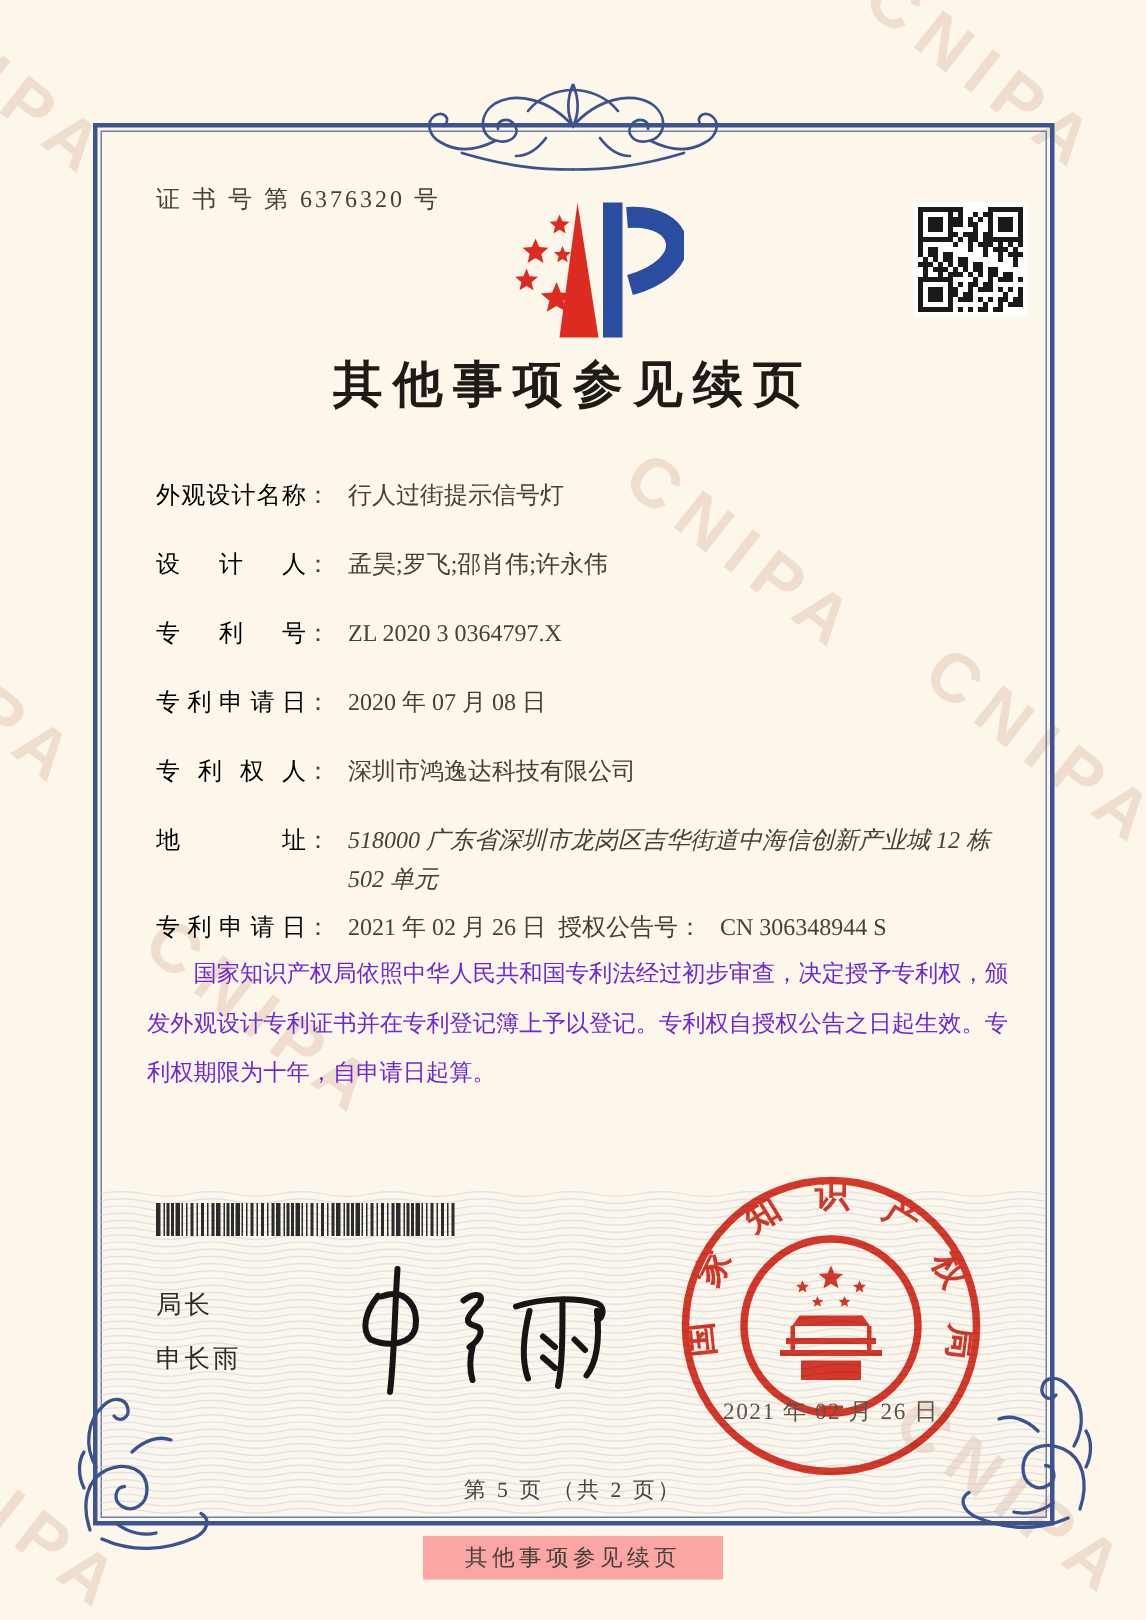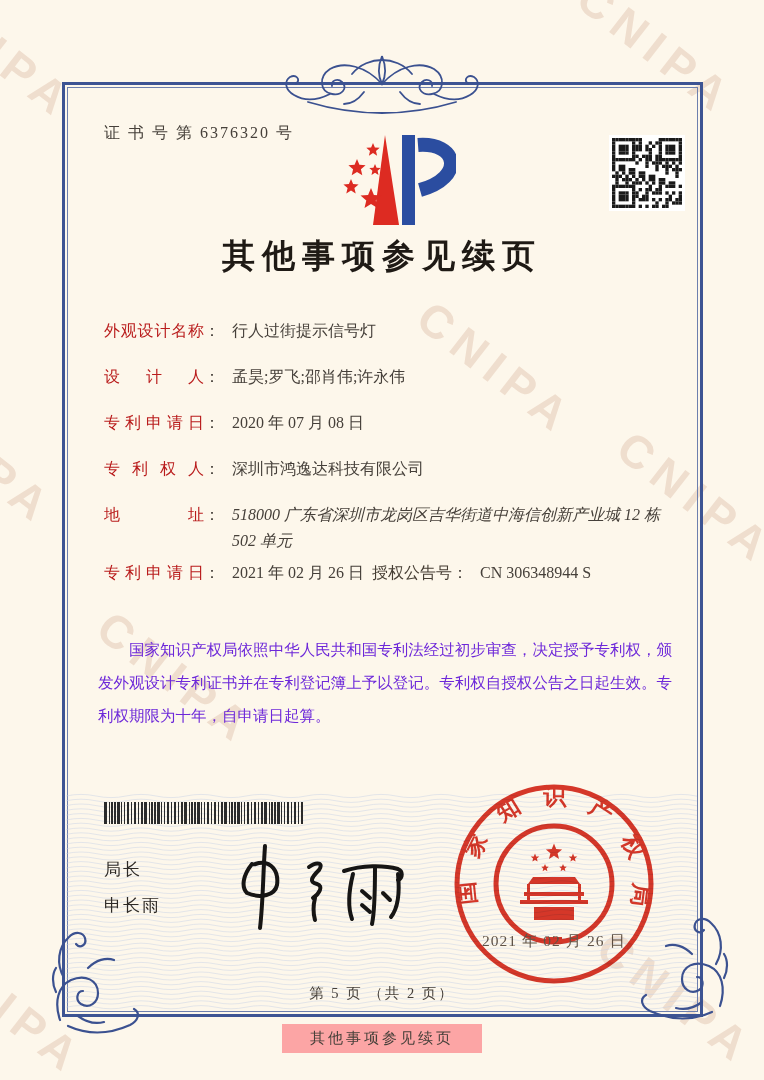--- a/index.html
+++ b/index.html
@@ -38,21 +38,21 @@
   #qr-svg{position:absolute; left:609px; top:135px; z-index:4; background:#fff; padding:3px;}
   #title{
     position:absolute; left:0; top:234px; width:100%; text-align:center;
     font-size:33px; font-weight:bold; letter-spacing:7px; color:#1f1a15; z-index:4;
   }
   
   #fields{position:absolute; left:104px; top:318px; width:566px; font-size:16px; z-index:4;}
   .frow{line-height:26px; margin-bottom:20px; position:relative;}
   .flabel{
     display:inline-block; width:100px; text-align:justify; text-align-last:justify;
-    color:#b91c1c; vertical-align:top;
+    color:#000000; vertical-align:top;
   }
   .fcolon{color:#46403a;}
   .fvalue{margin-left:12px; color:#46403a; display:inline-block; vertical-align:top;}
   .addr .fvalue{width:432px;font-style:italic;}
   .addr{margin-bottom:6px;}
   .pair2{position:absolute; left:268px; top:0;}
   
   #paras{position:absolute; left:98px; top:633px; width:574px; z-index:4;}
   #paras p{
     margin:0; font-size:15.5px; line-height:33px; text-indent:2em;
@@ -432,20 +432,23 @@
   <div id="title">其他事项参见续页</div>
 
   <div id="fields">
     <div class="frow">
       <span class="flabel">外观设计名称</span><span class="fcolon">：</span><span class="fvalue">行人过街提示信号灯</span>
     </div>
     <div class="frow">
       <span class="flabel">设计人</span><span class="fcolon">：</span><span class="fvalue">孟昊;罗飞;邵肖伟;许永伟</span>
     </div>
     <div class="frow">
+      <span class="flabel">专利号</span><span class="fcolon">：</span><span class="fvalue">ZL 2020 3 0364797.X</span>
+    </div>
+    <div class="frow">
       <span class="flabel">专利申请日</span><span class="fcolon">：</span><span class="fvalue">2020 年 07 月 08 日</span>
     </div>
     <div class="frow">
       <span class="flabel">专利权人</span><span class="fcolon">：</span><span class="fvalue">深圳市鸿逸达科技有限公司</span>
     </div>
     <div class="frow addr">
       <span class="flabel">地址</span><span class="fcolon">：</span><span class="fvalue">518000 广东省深圳市龙岗区吉华街道中海信创新产业城 12 栋 502 单元</span>
     </div>
     <div class="frow">
       <span>

